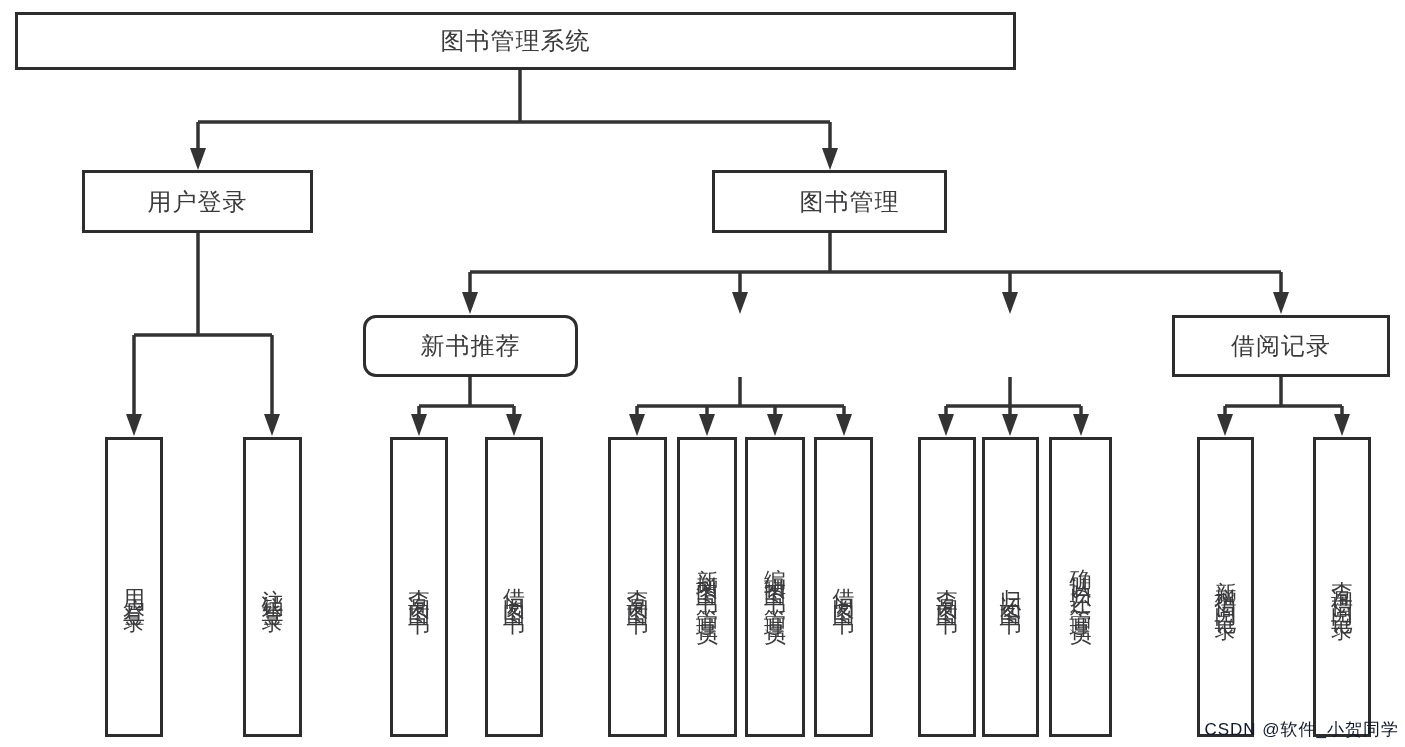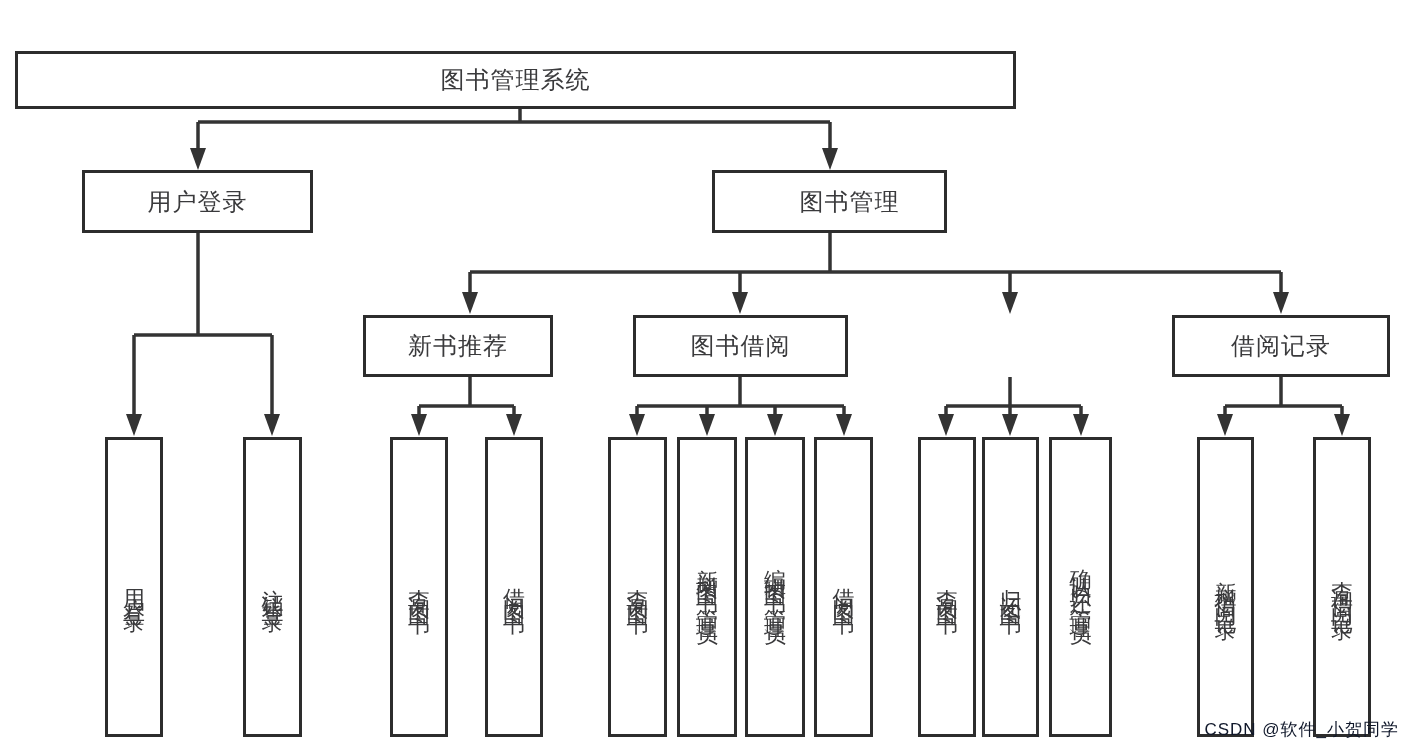--- a/index.html
+++ b/index.html
@@ -38,21 +38,21 @@
     box-sizing: border-box;
     display: flex;
     align-items: center;
     justify-content: center;
     color: #3a3a3c;
     font-size: 24px;
     letter-spacing: 1px;
     white-space: nowrap;
   }
   .hbox { height: 63px; }
-  .root { left: 15px; top: 12px; width: 1001px; height: 58px; margin-top: 39px; }
+  .root { left: 15px; top: 12px; width: 1001px; height: 58px; }
   .leaf {
     top: 437px;
     width: 58px;
     height: 300px;
   }
   .vtext {
     writing-mode: vertical-rl;
     text-orientation: mixed;
     font-size: 22px;
     letter-spacing: 8px;
@@ -133,22 +133,21 @@
     <polygon points="1217,414 1233,414 1225,436"></polygon>
     <path d="M1342 406 V416"></path>
     <polygon points="1334,414 1350,414 1342,436"></polygon>
   </svg>
 
   <div class="box root">图书管理系统</div>
 
   <div class="box hbox" style="left:82px; top:170px; width:231px;">用户登录</div>
   <div class="box hbox" style="left:712px; top:170px; width:235px;padding-left:40px;">图书管理</div>
 
-  <div class="box" style="left:363px; top:315px; width:190px; height:62px;">新书推荐</div>
-  <div class="box" style="left:633px; top:315px; width:215px; height:62px;">图书借阅</div>
+  <div class="box" style="left:363px; top:315px; width:215px; height:62px;border-radius:13px;">新书推荐</div>
   <div class="box" style="left:1172px; top:315px; width:218px; height:62px;">借阅记录</div>
 
   <div class="box leaf" style="left:105px;">
     <span class="vtext">用户登录</span>
   </div>
   <div class="box leaf" style="left:243px; width:59px;">
     <span class="vtext">注销登录</span>
   </div>
 
   <div class="box leaf" style="left:390px;">

